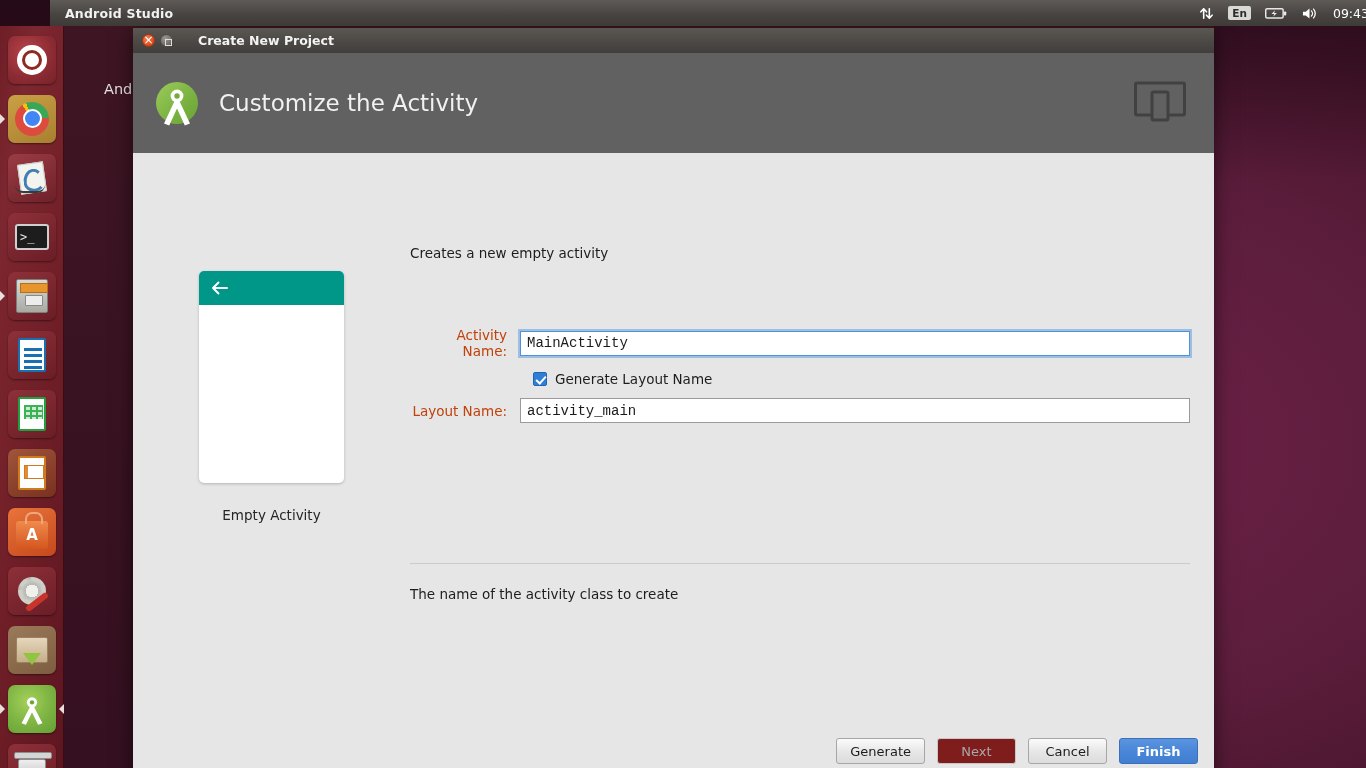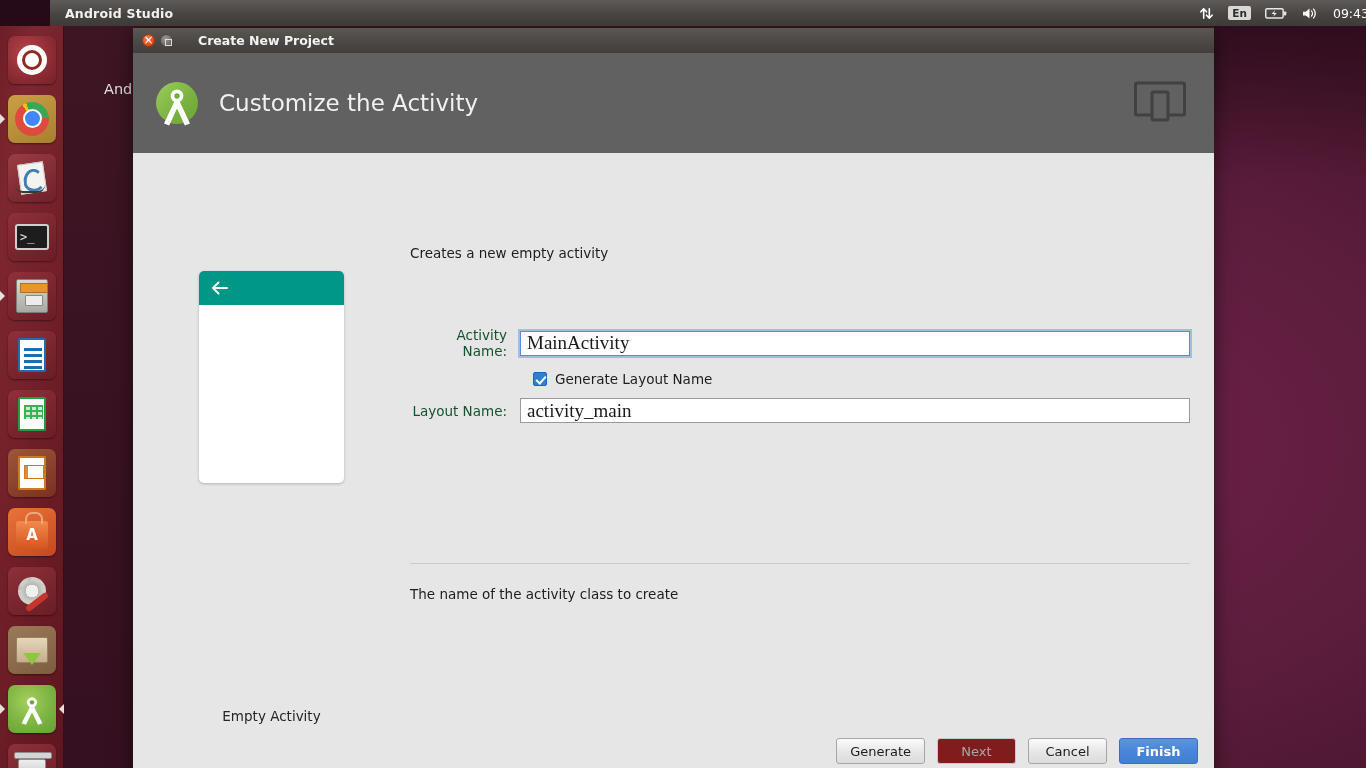--- a/index.html
+++ b/index.html
@@ -232,45 +232,45 @@
   .hdr-logo{ width:52px;height:52px; flex:0 0 auto; }
   .hdr-title{ color:#f1f1f1; font-size:23px; margin-left:16px; font-weight:normal; }
   .hdr-formfactor{ margin-left:auto; opacity:.85; }
 
   .dlg-body{
     flex:1 1 auto; background:#e6e6e6; position:relative;
     display:flex; padding:0;
   }
   .preview-col{
     width:277px; flex:0 0 auto; padding-top:118px;
-    display:flex; flex-direction:column; align-items:center;justify-content:space-between;
+    display:flex; flex-direction:column; align-items:center;
   }
   .preview-card{
     width:145px;height:212px;background:#ffffff;border-radius:5px;
     box-shadow:0 1px 3px rgba(0,0,0,.22); overflow:hidden;
   }
   .preview-appbar{
     height:34px;background:#009688; display:flex; align-items:center; padding-left:11px;
   }
   .preview-caption{
     margin-top:24px; font-size:13.5px; color:#252525;
   }
 
   .form-col{
     flex:1 1 auto; padding:92px 24px 0 0; position:relative;
   }
   .form-desc{ font-size:13.5px; color:#1d1d1d; margin-bottom:66px; }
   .form-row{ display:flex; align-items:center; margin-bottom:12px; }
   .form-label{
     width:110px; flex:0 0 auto; text-align:right; padding-right:13px;
-    font-size:13.5px; color:#14532d;
+    font-size:13.5px; color:#c2410c;
   }
   .txt{
     flex:1 1 auto; height:25px; background:#ffffff; border:1px solid #9a9a9a;
-    font-family:Liberation Serif, serif; font-size:19px; color:#1a1a1a;
+    font-family:Liberation Mono, monospace; font-size:14px; color:#1a1a1a;
     padding:0 6px; line-height:23px; outline:none;
   }
   .txt.focused{
     border:1px solid #4f91dd;
     box-shadow:0 0 0 2px rgba(101,158,219,.55);
     caret-color:#000;
   }
   .check-row{ display:flex; align-items:center; margin:0 0 11px 110px; padding-left:13px; }
   .chk{
     width:14px;height:14px;border-radius:2px;background:#2f7fd4;border:1px solid #2065b5;

